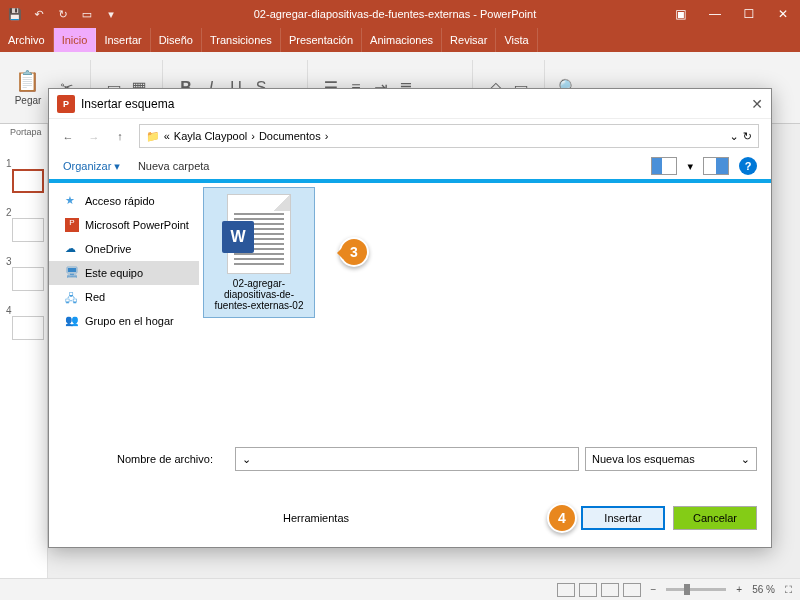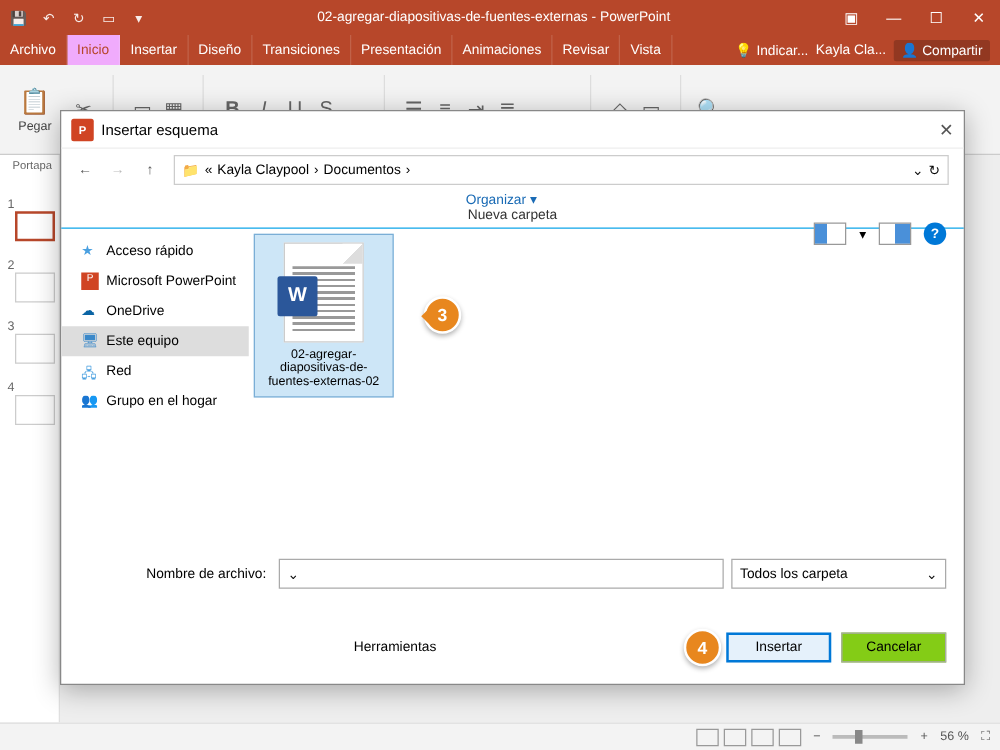--- a/index.html
+++ b/index.html
@@ -47,21 +47,21 @@
 .dialog-title .pp-icon { width: 18px; height: 18px; background: #d04423; margin-right: 6px; display: flex; align-items: center; justify-content: center; color: #fff; font-size: 9px; font-weight: bold; border-radius: 2px; }
 .dialog-title .close { margin-left: auto; font-size: 14px; color: #555; cursor: pointer; }
 
 .dialog-nav { height: 34px; display: flex; align-items: center; padding: 0 8px; gap: 4px; font-size: 11px; }
 .nav-btn { width: 22px; height: 22px; display: flex; align-items: center; justify-content: center; color: #555; }
 .breadcrumb { display: flex; align-items: center; border: 1px solid #ccc; height: 24px; flex: 1; padding: 0 6px; gap: 4px; margin: 0 4px; }
 .breadcrumb .folder-icon { color: #e8a33d; }
 .search-box { width: 180px; height: 24px; border: 1px solid #ccc; display: flex; align-items: center; padding: 0 6px; color: #888; font-size: 11px; }
 .search-box input { border: none; outline: none; flex: 1; font-size: 11px; }
 
-.dialog-toolbar { height: 30px; display: flex; align-items: center; padding: 0 14px; font-size: 11px; border-bottom: 1px solid #0ea5e9; flex-direction: column; }
+.dialog-toolbar { height: 30px; display: flex; align-items: center; padding: 0 14px; font-size: 11px; border-bottom: 4px solid #0ea5e9; }
 .org-btn { color: #1a6bb5; margin-right: 18px; }
 .new-folder { color: #333; }
 .toolbar-right { margin-left: auto; display: flex; gap: 10px; align-items: center; }
 .view-opt { width: 26px; height: 18px; border: 1px solid #999; }
 .help-icon { width: 18px; height: 18px; border-radius: 50%; background: #0078d7; color: #fff; display: flex; align-items: center; justify-content: center; font-size: 11px; font-weight: bold; }
 
 .dialog-body { flex: 1; display: flex; overflow: hidden; }
 .dialog-sidebar { width: 150px; padding: 6px 0; font-size: 11px; }
 .sidebar-item { padding: 5px 8px 5px 16px; display: flex; align-items: center; gap: 6px; }
 .sidebar-item.selected { background: #ddd; }
@@ -69,21 +69,21 @@
 
 .file-area { flex: 1; padding: 4px; position: relative; }
 .file-item { width: 112px; text-align: center; font-size: 10px; padding: 6px; border: 1px solid #7aaed6; background: #cde6f7; }
 .file-icon { width: 64px; height: 80px; margin: 0 auto 4px; background: #fff; border: 1px solid #ccc; position: relative; }
 .file-icon::before { content: ""; position: absolute; top: 0; right: 0; width: 16px; height: 16px; background: linear-gradient(135deg, #fff 50%, #ddd 50%); }
 .file-icon-lines { position: absolute; top: 18px; left: 6px; right: 6px; bottom: 8px; background: repeating-linear-gradient(#999 0, #999 2px, transparent 2px, transparent 5px); }
 .word-badge { position: absolute; left: -6px; top: 26px; width: 32px; height: 32px; background: #2b579a; color: #fff; display: flex; align-items: center; justify-content: center; font-weight: bold; font-size: 16px; border-radius: 2px; }
 
 .dialog-footer { padding: 10px 14px 14px; font-size: 11px; }
 .footer-row { display: flex; align-items: center; margin-bottom: 10px; gap: 6px; }
-.footer-label { width: 150px; text-align: right; margin-right: 4px; }
+.footer-label { width: 150px; text-align: right; margin-right: 16px; }
 .filename-input { flex: 1; height: 24px; border: 1px solid #aaa; padding: 0 6px; display: flex; align-items: center; justify-content: space-between; }
 .filetype { width: 172px; height: 24px; border: 1px solid #aaa; padding: 0 6px; display: flex; align-items: center; justify-content: space-between; }
 .footer-buttons { display: flex; justify-content: flex-start; align-items: center; gap: 8px; margin-top: 32px; }
 .btn { width: 84px; height: 24px; border: 1px solid #aaa; background: #84cc16; display: flex; align-items: center; justify-content: center; font-size: 11px; }
 .btn.primary { border: 2px solid #0078d7; background: #e5f1fb; }
 
 .callout { position: absolute; width: 30px; height: 30px; background: #e8871e; border: 2px solid #fff; border-radius: 50%; color: #fff; display: flex; align-items: center; justify-content: center; font-weight: bold; font-size: 14px; box-shadow: 0 2px 4px rgba(0,0,0,0.3); }
 .callout::before { content: ""; position: absolute; left: -10px; top: 8px; border: 6px solid transparent; border-right-color: #e8871e; }
 .callout.c4::before { display: none; }
 </style>
@@ -110,25 +110,20 @@
 <div class="ribbon-tabs">
   <div class="ribbon-tab">Archivo</div>
   <div class="ribbon-tab active">Inicio</div>
   <div class="ribbon-tab">Insertar</div>
   <div class="ribbon-tab">Diseño</div>
   <div class="ribbon-tab">Transiciones</div>
   <div class="ribbon-tab">Presentación</div>
   <div class="ribbon-tab">Animaciones</div>
   <div class="ribbon-tab">Revisar</div>
   <div class="ribbon-tab">Vista</div>
-  <div class="ribbon-right">
-    <span>💡 <span>Indicar...</span></span>
-    <span>Kayla Cla...</span>
-    <span style="background:rgba(0,0,0,0.2);padding:2px 6px;border-radius:2px;">👤 <span>Compartir</span></span>
-  </div>
 </div>
 
 <div class="ribbon">
   <div class="ribbon-btn lg">
     <span style="font-size:20px;">📋</span>
     <span class="paste-label">Pegar</span>
   </div>
   <div class="ribbon-group">
     <span class="ribbon-btn">✂</span>
   </div>
@@ -279,21 +274,21 @@
     </div>
   </div>
 
   <div class="dialog-footer">
     <div class="footer-row">
       <span class="footer-label">Nombre de archivo:</span>
       <div class="filename-input">
         <span>⌄</span>
       </div>
       <div class="filetype">
-        <span>Todos los carpeta</span>
+        <span>Nueva los esquemas</span>
         <span>⌄</span>
       </div>
     </div>
     <div class="footer-buttons">
       <span style="margin-right:auto;margin-left:220px;"><span>Herramientas</span></span>
       <div class="callout c4" style="position:static;margin-right:-4px;">4</div>
       <div class="btn primary">
           <span>Insertar</span>
         </div>
       <div class="btn">

